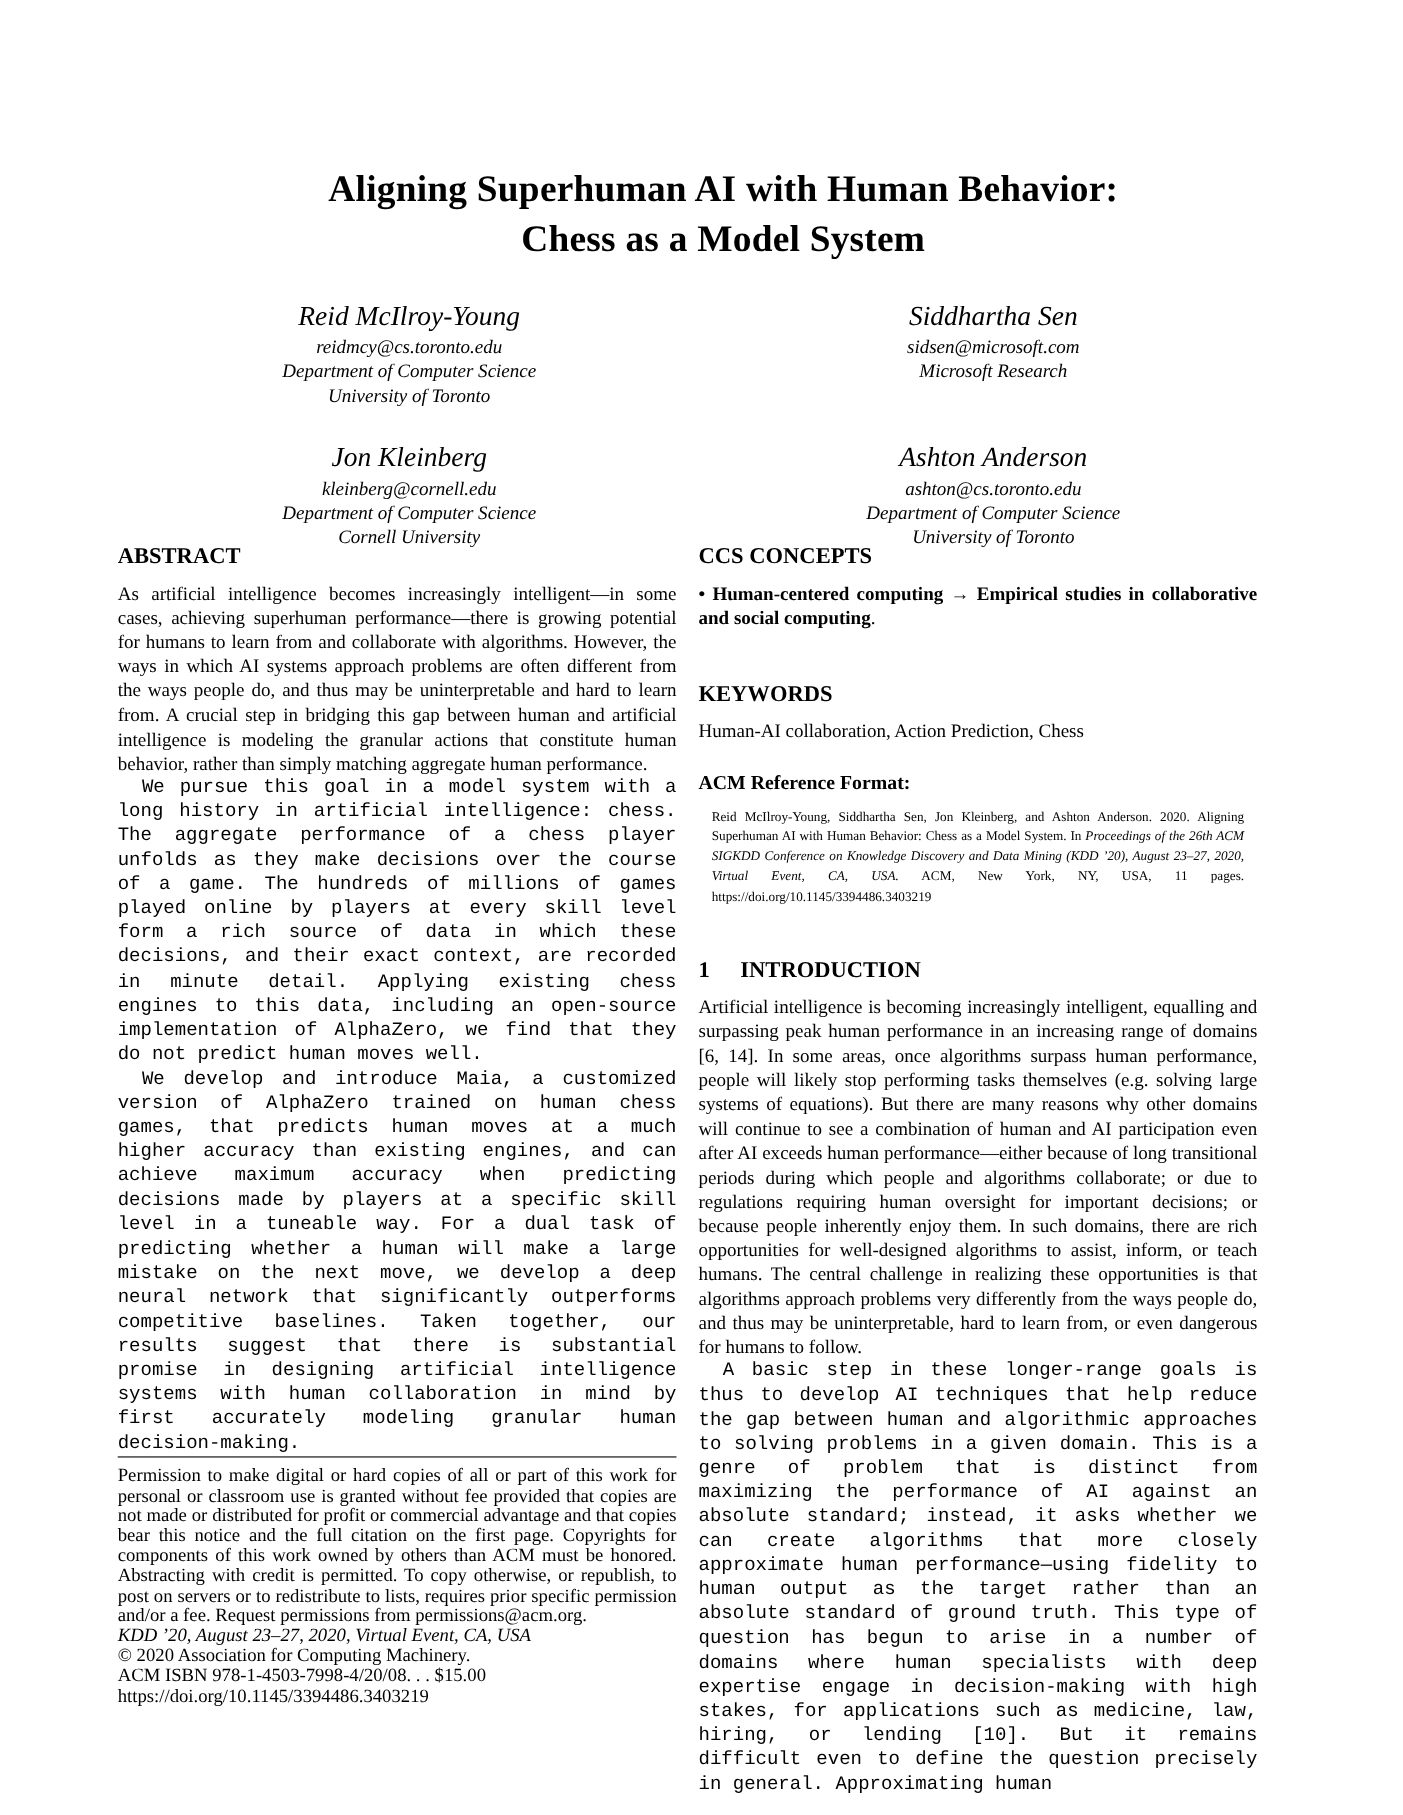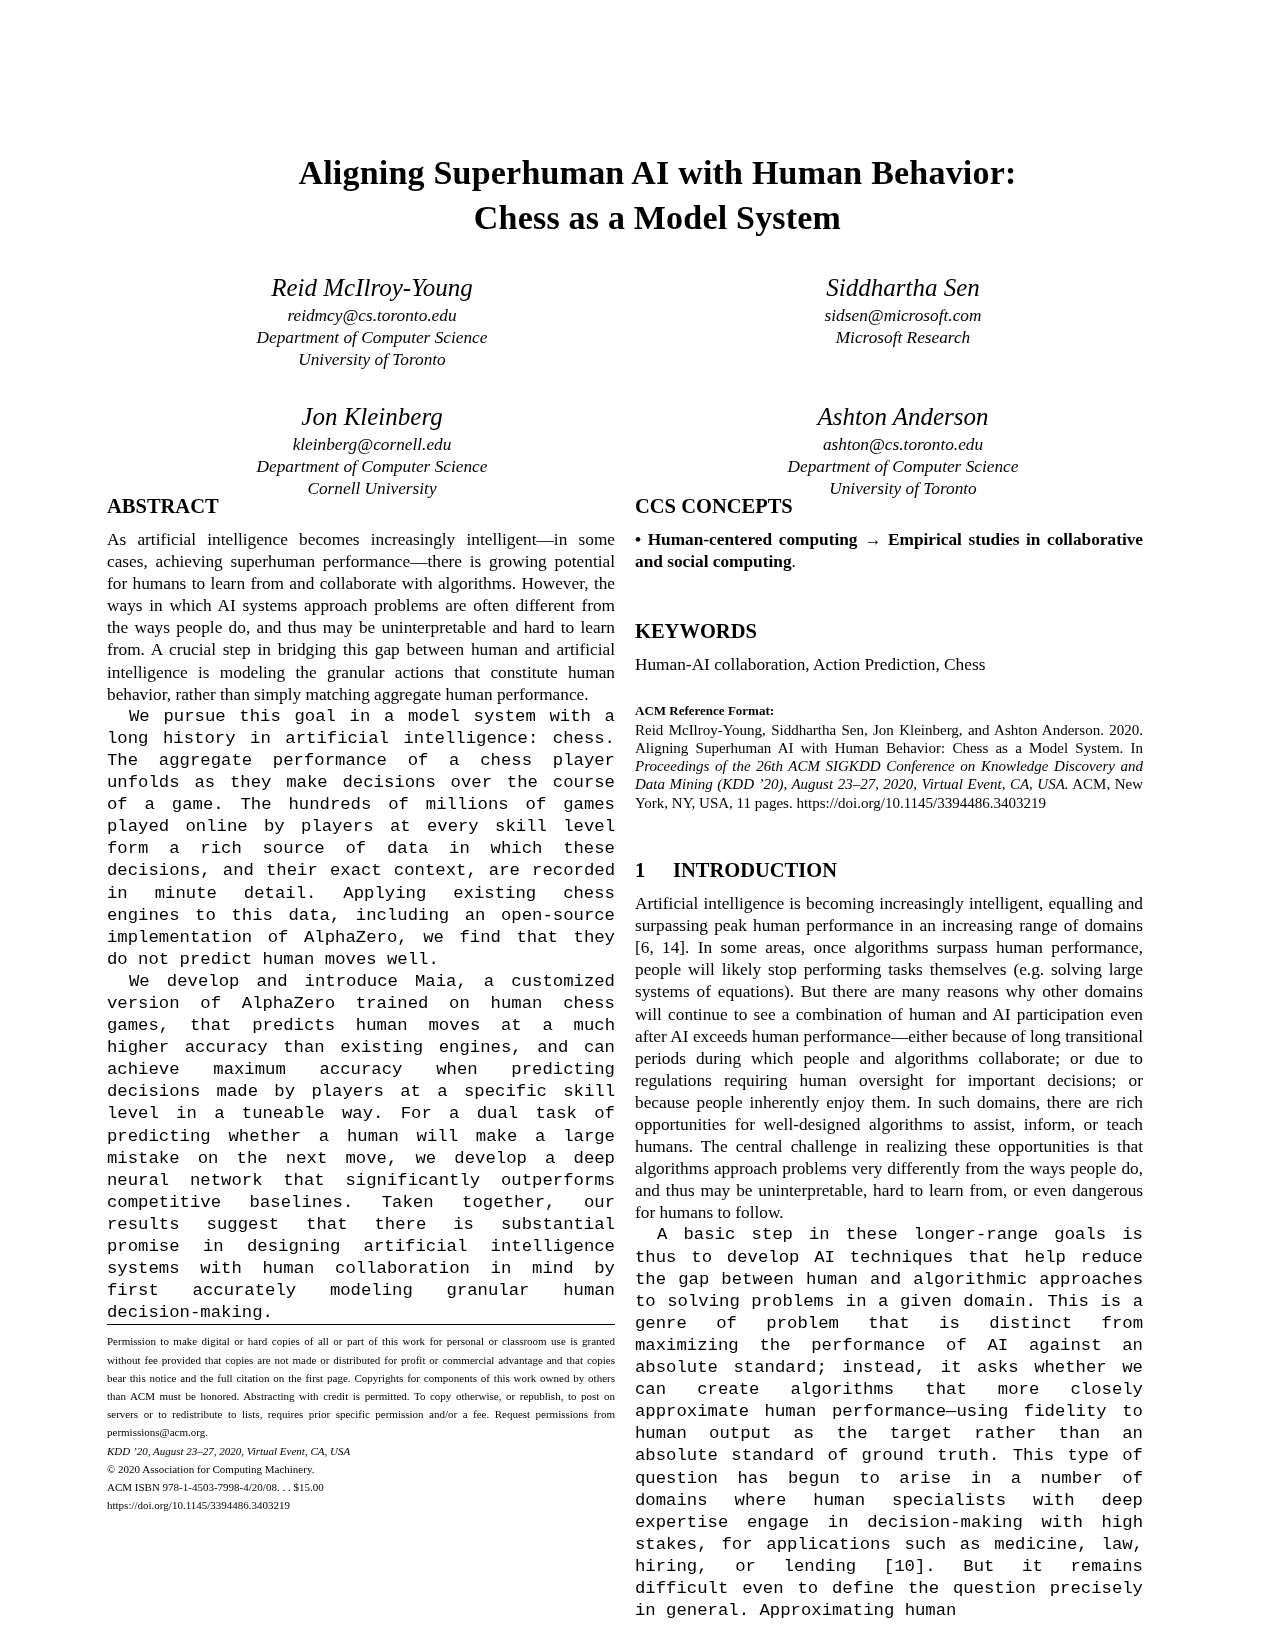--- a/index.html
+++ b/index.html
@@ -85,37 +85,37 @@
   }
   .body-text.indent {
     text-indent: 22px;
     font-family: Liberation Mono, monospace;
   }
   .ccs-line b, .ccs-line .bold {
     font-weight: bold;
   }
   .acmref-heading {
     font-weight: bold;
-    font-size: 13px;
+    font-size: 18px;
     line-height: 18.3px;
     margin: 26px 0 0 0;
   }
   .acmref-text {
-    font-size: 15px;
+    font-size: 12px;
     line-height: 18.3px;
     text-align: justify;
     hyphens: auto;
-    margin: 0;
+    margin: 12px;
   }
   .italic {
     font-style: italic;
   }
   .footnote {
     margin-top: auto;
-    font-size: 11px;
+    font-size: 17px;
     line-height: 18.2px;
   }
   .footnote-rule {
     border: none;
     border-top: 1.5px solid #000;
     margin: 0 0 7px 0;
     width: 100%;
   }
   .footnote p {
     margin: 0;

